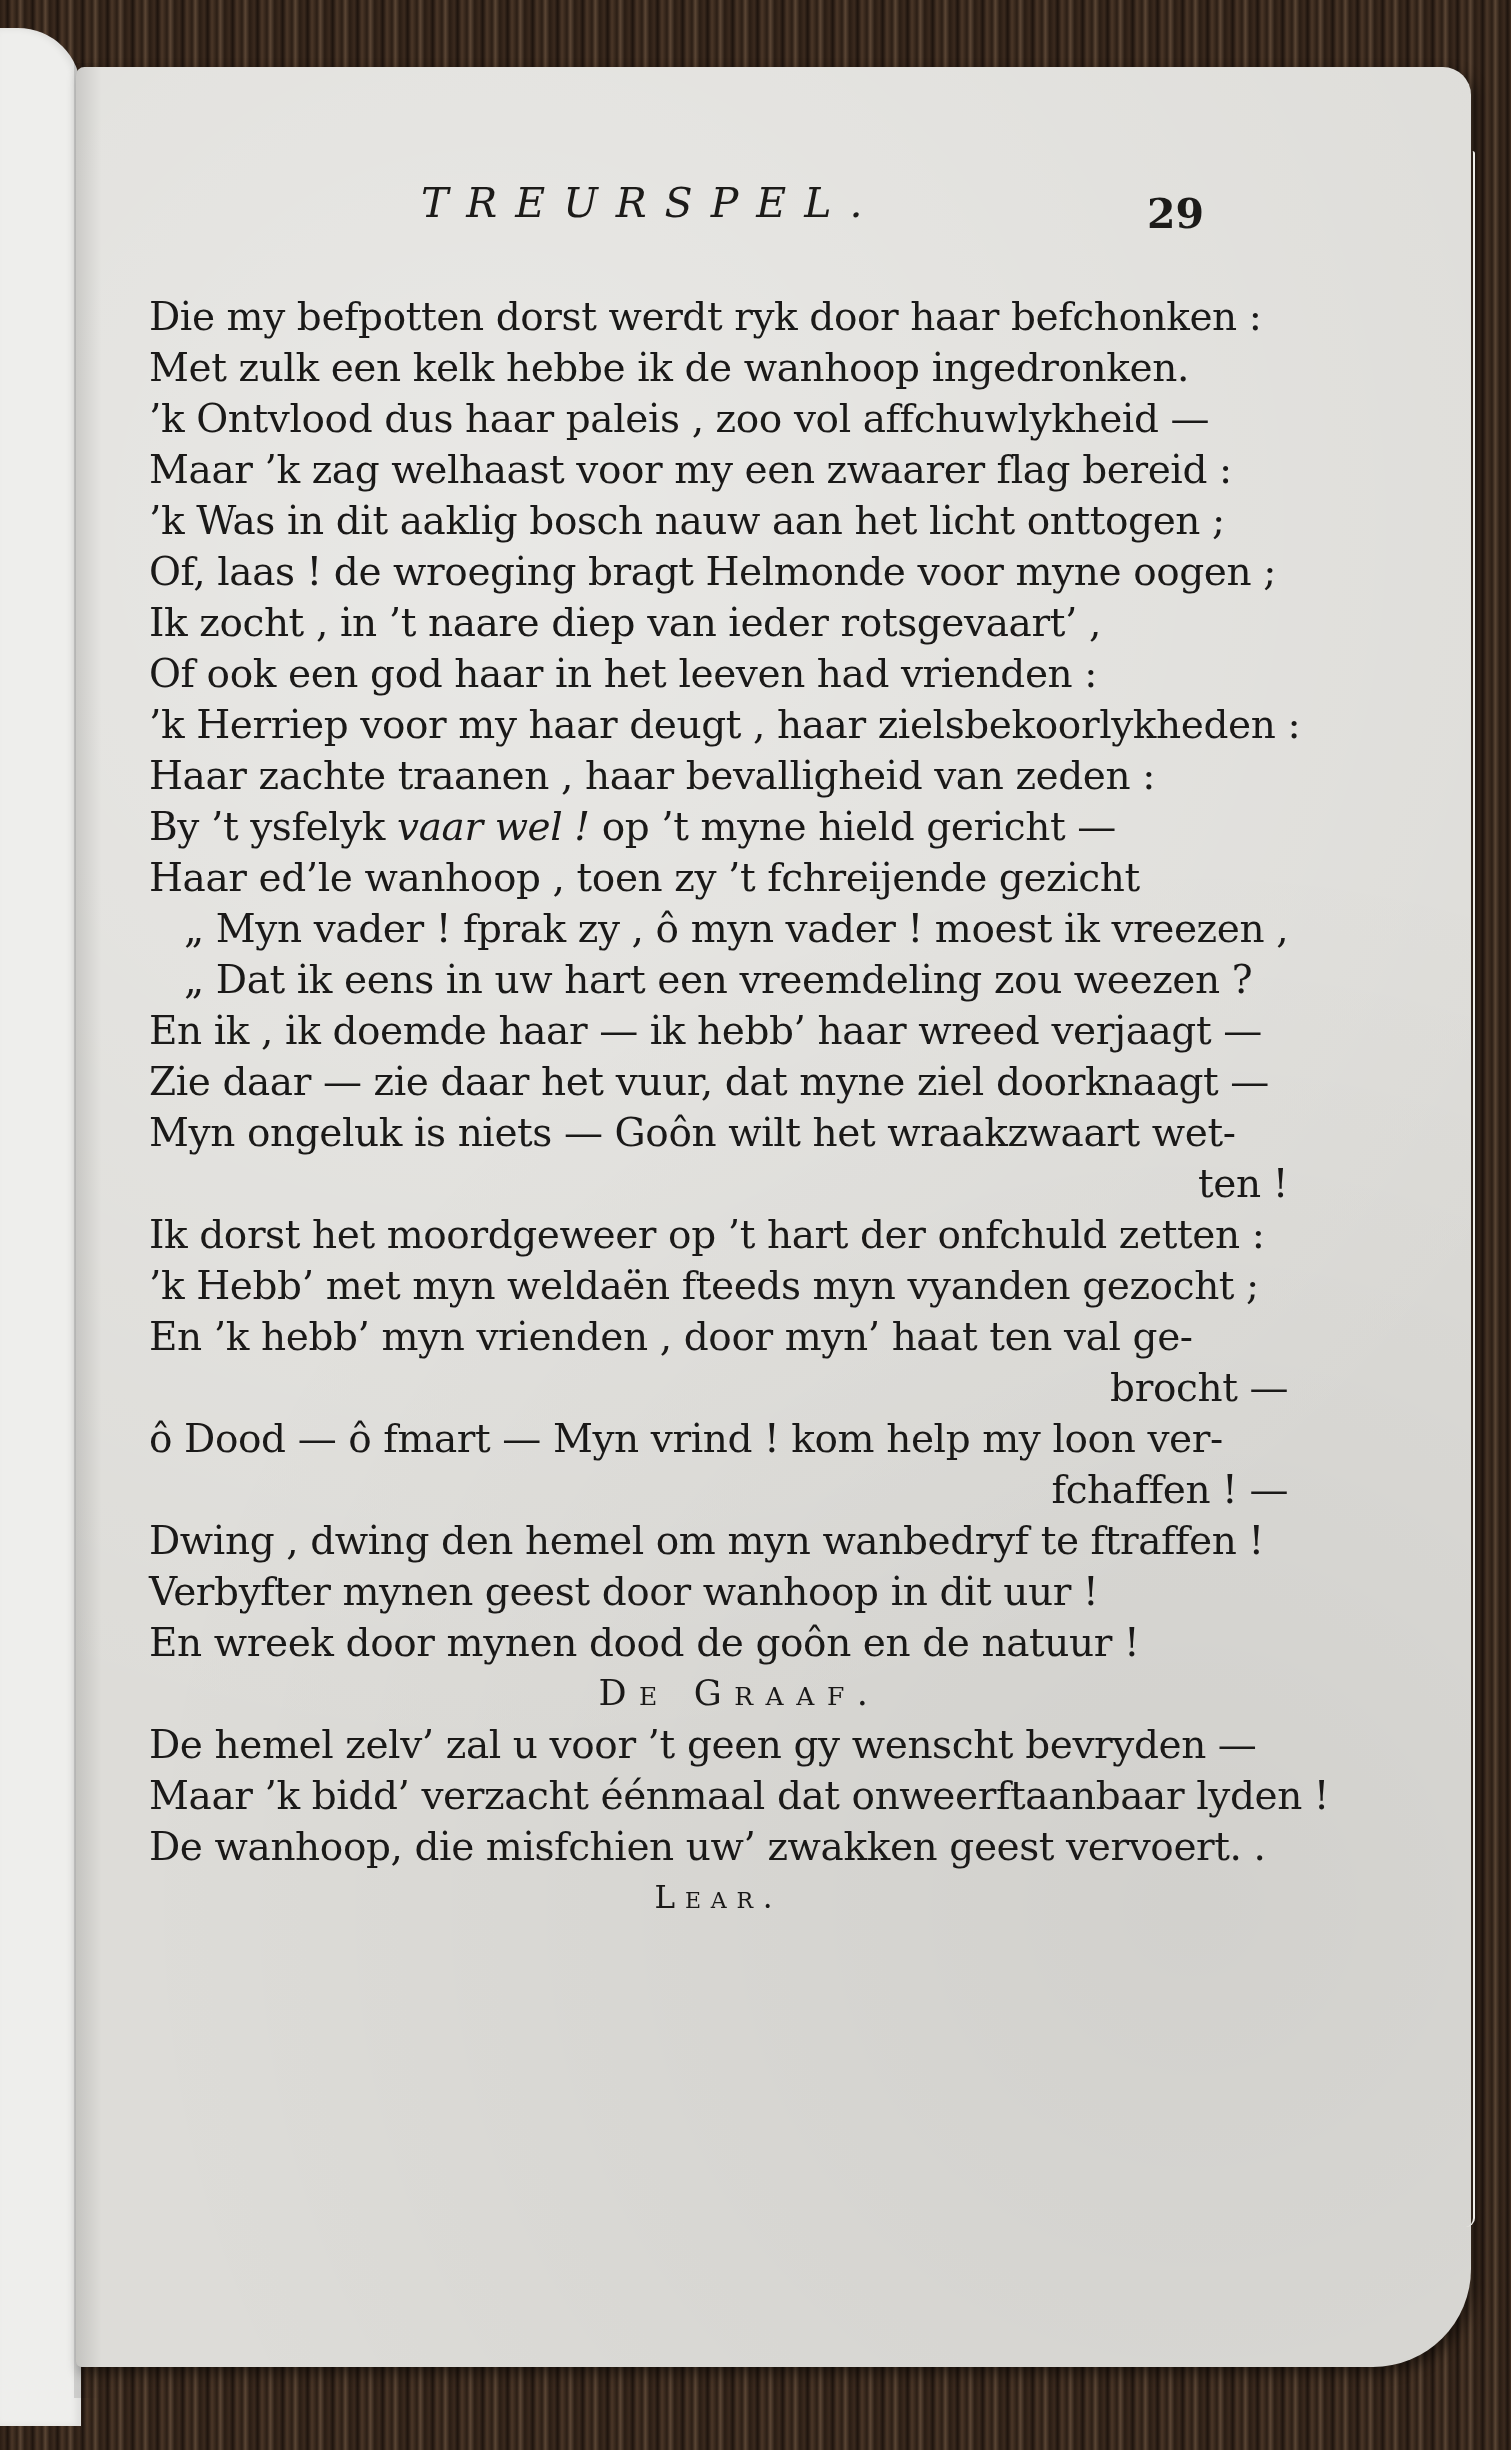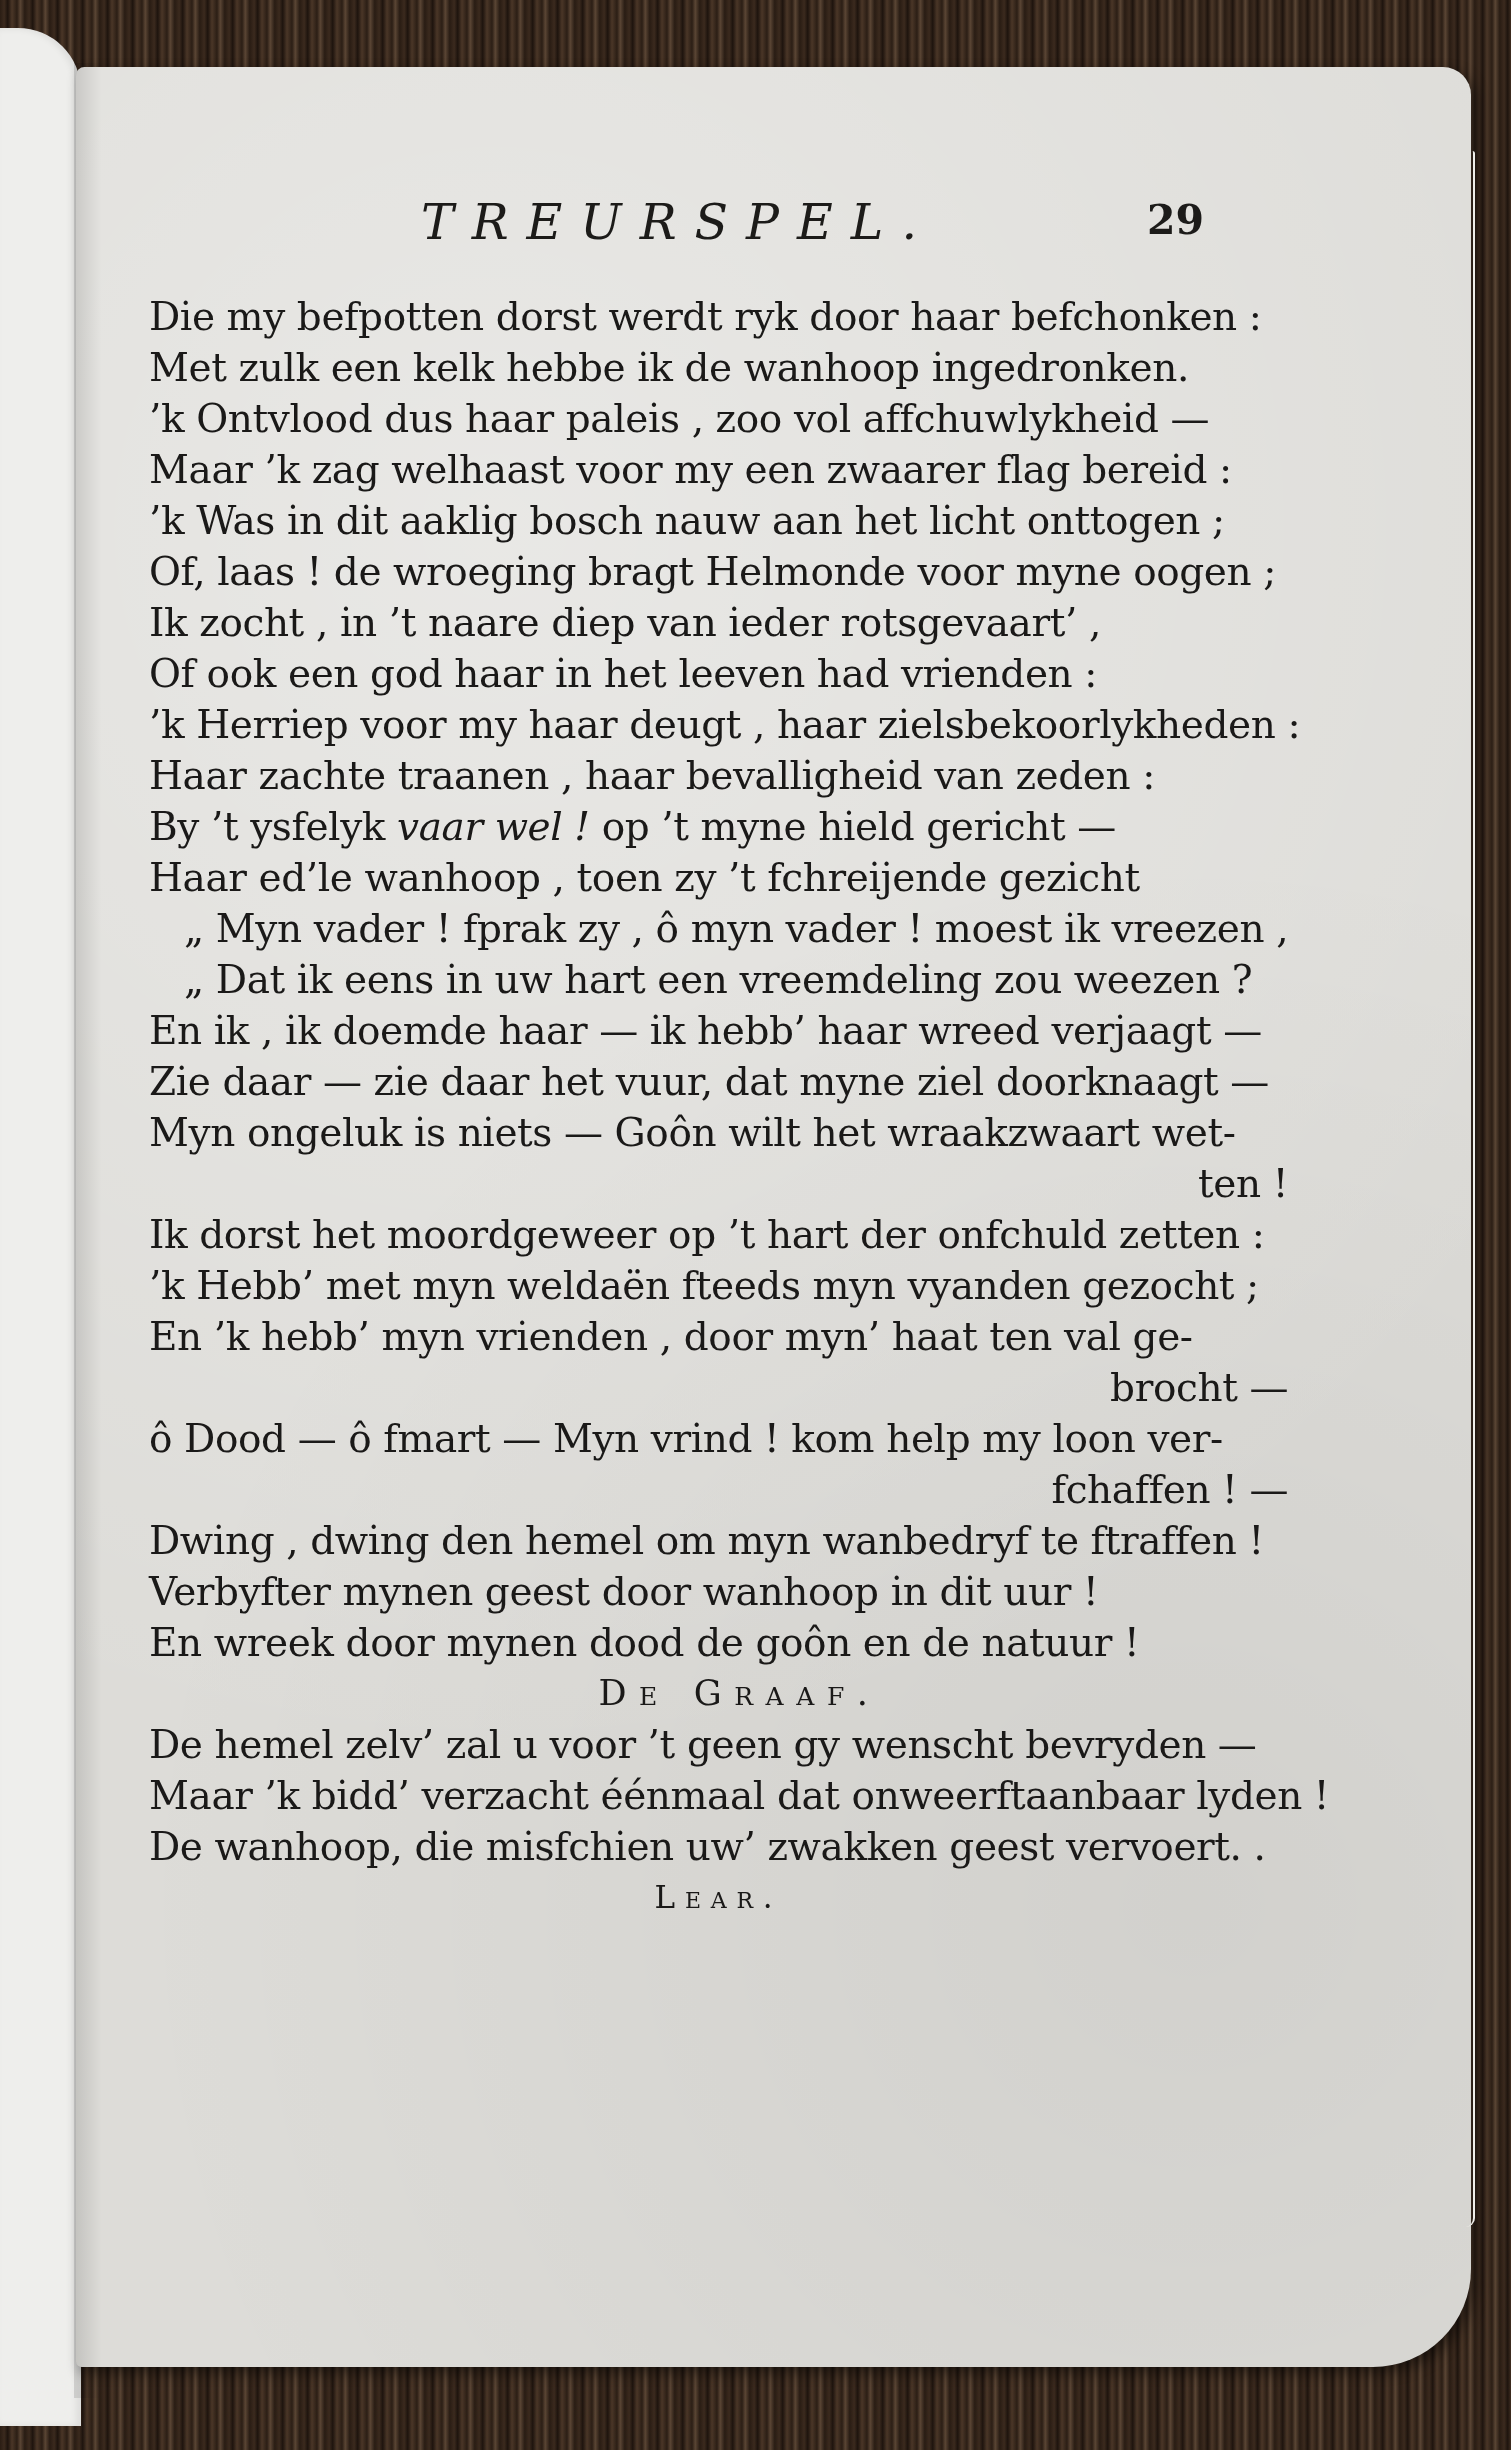--- a/index.html
+++ b/index.html
@@ -27,26 +27,26 @@
         radial-gradient(circle at 30% 20%, rgba(255,255,255,0.35), rgba(255,255,255,0) 60%),
         radial-gradient(circle at 80% 80%, rgba(0,0,0,0.05), rgba(0,0,0,0) 50%);
       border-radius: 8.4px 28px 98px 5.6px;
       box-shadow: 4.2px 5.6px 12.6px rgba(0,0,0,0.45);
     }
     .page-edge {
       position: absolute; right: -4.2px; top: 84px; width: 7px; height: 2076px;
       border-right: 2.1px solid #f0efea; border-radius: 0 28px 98px 0;
     }
     .running-head {
-      position: absolute; left: 421px; top: 194px; width: 631px;
-      font-size: 49px; font-style: italic; letter-spacing: 18px; color: #1c1b19;
+      position: absolute; left: 421px; top: 179px; width: 631px;
+      font-size: 41px; font-style: italic; letter-spacing: 18px; color: #1c1b19;
       text-align: left;
     }
     .page-number {
-      position: absolute; left: 1147px; top: 196px;
+      position: absolute; left: 1147px; top: 190px;
       font-size: 41px; font-weight: bold; color: #1c1b19;
     }
     .verse {
       position: absolute; left: 149px; top: 291px; width: 1139px;
     }
     .line {
       font-size: 39px; line-height: 51px; color: #1a1918;
       white-space: nowrap; letter-spacing: -0.4px;
     }
     .line.indent { padding-left: 35px; }

